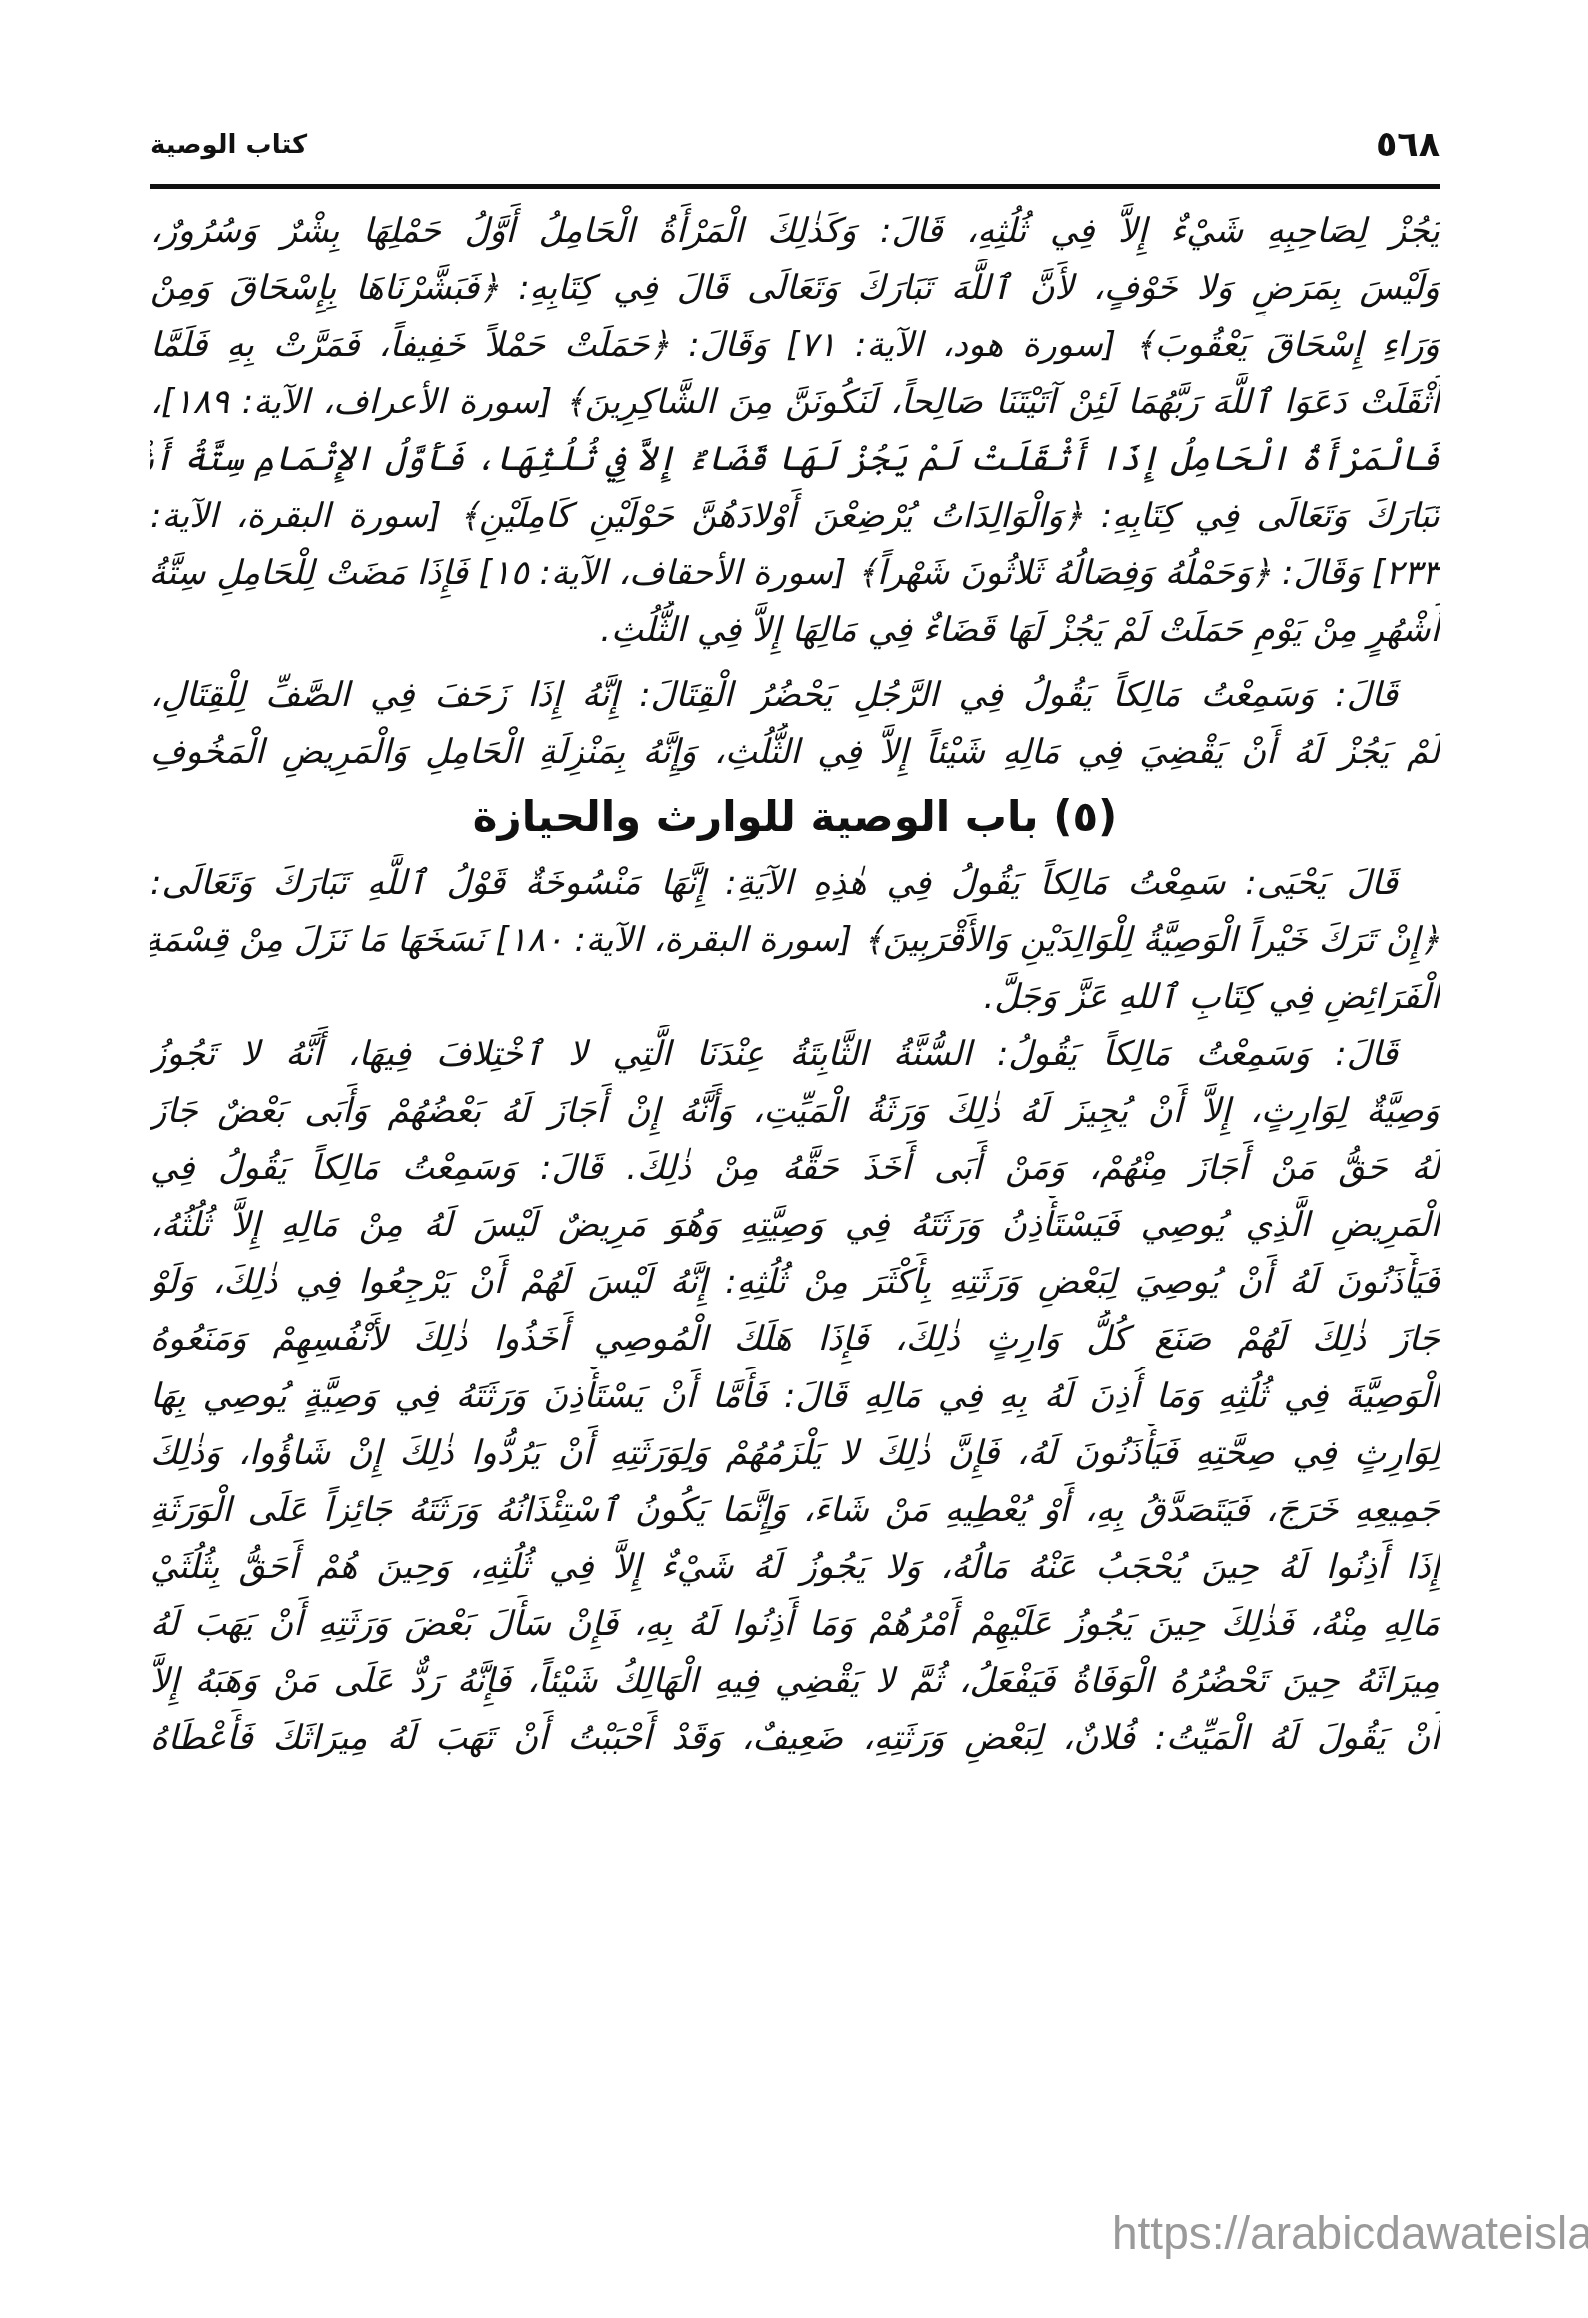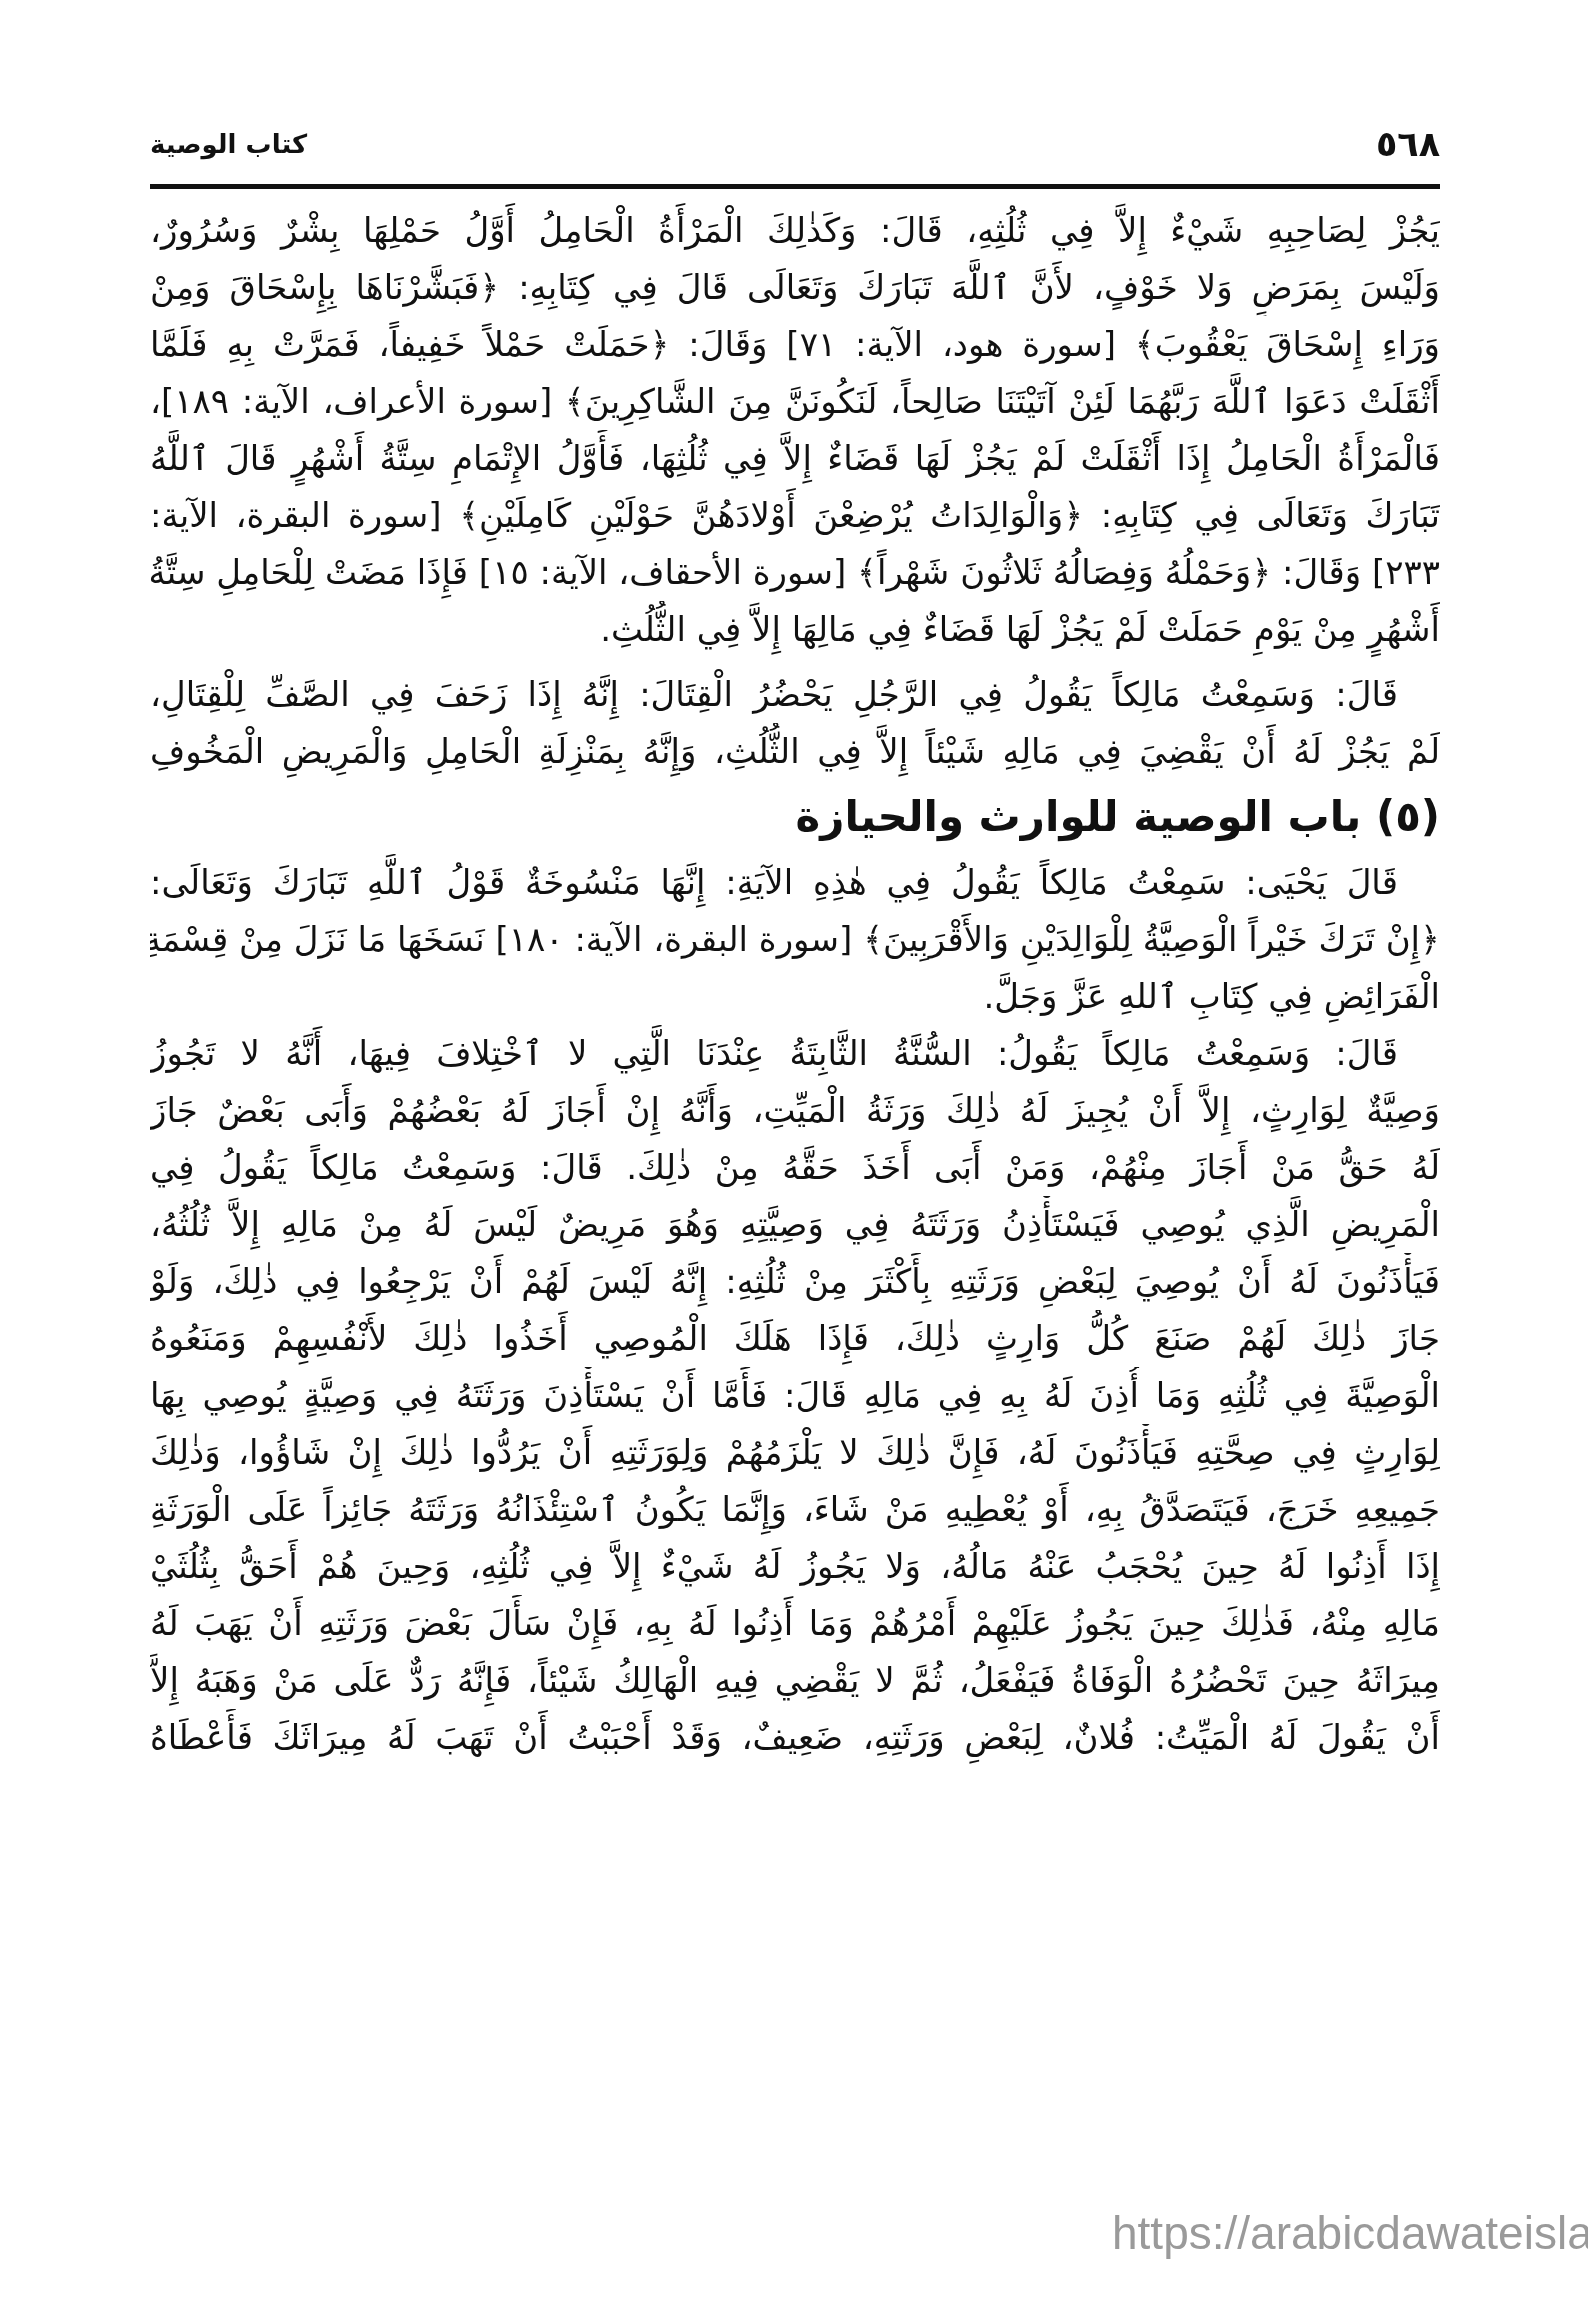--- a/index.html
+++ b/index.html
@@ -15,26 +15,26 @@
   .book-title { font-size: 26px; font-weight: bold; direction: rtl; }
   .head-rule {
     position: absolute; left: 150px; width: 1290px; top: 184px; height: 5px; background: #111111;
   }
   .text-block {
     position: absolute; left: 150px; width: 1290px; top: 202px;
     direction: rtl;
   }
   .line {
     height: 57px; line-height: 57px; font-size: 34px; white-space: nowrap;
-    text-align: justify; text-align-last: justify; overflow: hidden;
+    text-align: justify; text-align-last: justify; overflow: hidden; font-style: italic;
   }
   .line.last { text-align-last: right; }
   .line.indent { padding-right: 42px; }
   .section-heading {
-    height: 74px; line-height: 74px; font-size: 42px; font-weight: bold;
+    height: 74px; line-height: 74px; text-align: center; font-size: 42px; font-weight: bold;
   }
   .gap { height: 8.4px; }
   .watermark {
     position: absolute; left: 1112px; top: 2206px; font-family: "Liberation Sans", sans-serif;
     font-size: 46px; color: #9a9a9a; direction: ltr; letter-spacing: 0px;
   }
 </style>
 </head>
 <body>
 

